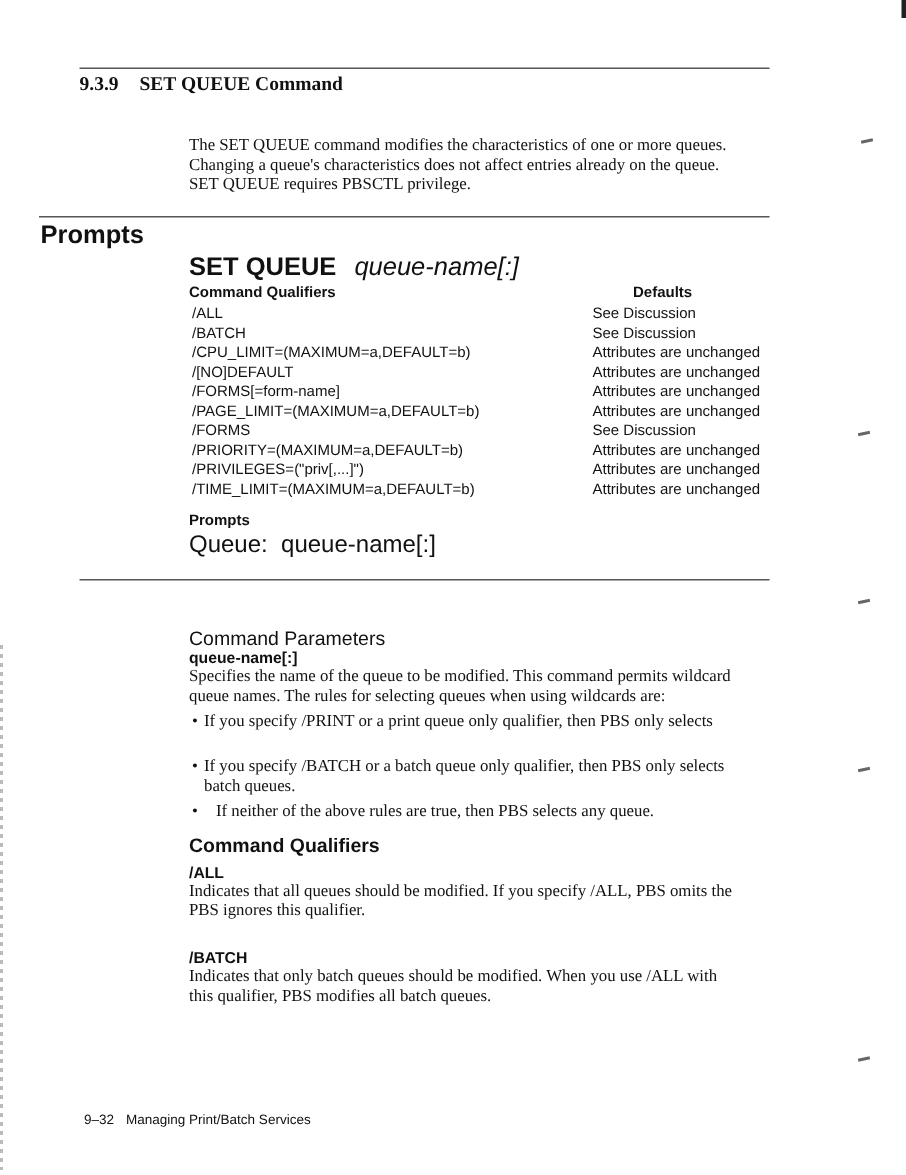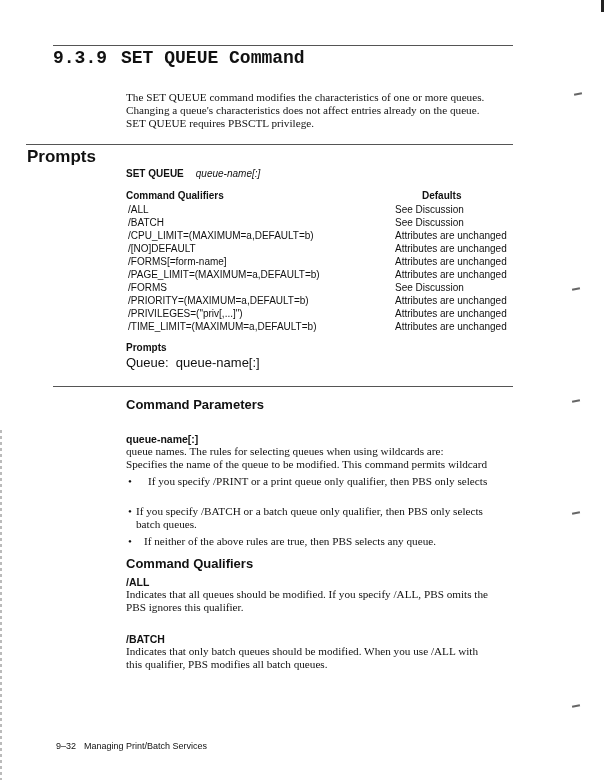--- a/index.html
+++ b/index.html
@@ -3,21 +3,21 @@
   <meta charset="utf-8">
   <style>
     html, body { margin: 0; padding: 0; }
     body {
       width: 604px; height: 783px; background: #ffffff; position: relative;
       overflow: hidden; color: #111111;
     }
     .sans { font-family: "Liberation Sans", sans-serif; }
     .abs { position: absolute; }
     .rule { position: absolute; height: 1px; background: #555555; }
-    .h-sec { font-family: Liberation Mono, monospace; font-weight: bold; font-size: 18px; }
+    .h-sec { font-family: Liberation Serif, serif; font-weight: bold; font-size: 13px; }
     .body-text { font-family: Liberation Serif, serif; font-size: 11.2px; line-height: 13px; }
     .qual-row { position: absolute; font-family: "Liberation Sans", sans-serif; font-size: 10px; line-height: 13px; }
     .edge-left { position: absolute; left: 0; top: 430px; width: 2px; height: 350px; background: repeating-linear-gradient(#bbbbbb 0 3px, #ffffff 3px 6px); }
     .margin-mark { position: absolute; width: 8px; height: 2px; background: #666666; transform: rotate(-12deg); }
   </style>
 </head>
 <body>
 
 <div class="rule" style="left:53px; top:45px; width:460px;"></div>
 <div class="abs h-sec" style="left:53px; top:48px;">
@@ -26,21 +26,21 @@
 
 <div class="abs body-text" style="left:126px; top:91px; width:400px;">
   <div>The SET QUEUE command modifies the characteristics of one or more queues.</div>
   <div>Changing a queue's characteristics does not affect entries already on the queue.</div>
   <div>SET QUEUE requires PBSCTL privilege.</div>
 </div>
 
 <div class="rule" style="left:26px; top:144px; width:487px;"></div>
 <div class="abs sans" style="left:27px; top:147px; font-size:17px; font-weight:bold;">Prompts</div>
 
-<div class="abs sans" style="left:126px; top:168px; font-size:10px;">
+<div class="abs sans" style="left:126px; top:168px; font-size:17px;">
   <span style="font-weight:bold;">SET QUEUE</span><span style="display:inline-block;width:12px"></span><span style="font-style:italic;">queue-name[:]</span>
 </div>
 
 <div class="abs sans" style="left:126px; top:190px; font-size:10px; font-weight:bold;">Command Qualifiers</div>
 <div class="abs sans" style="left:394px; top:190px; font-size:10px; font-weight:bold;margin-left:28px;">Defaults</div>
 
 <div>
   <div class="qual-row" style="left:128px; top:203px;">/ALL</div>
   <div class="qual-row" style="left:395px; top:203px;">See Discussion</div>
   <div class="qual-row" style="left:128px; top:216px;">/BATCH</div>
@@ -57,34 +57,34 @@
   <div class="qual-row" style="left:395px; top:281px;">See Discussion</div>
   <div class="qual-row" style="left:128px; top:294px;">/PRIORITY=(MAXIMUM=a,DEFAULT=b)</div>
   <div class="qual-row" style="left:395px; top:294px;">Attributes are unchanged</div>
   <div class="qual-row" style="left:128px; top:307px;">/PRIVILEGES=("priv[,...]")</div>
   <div class="qual-row" style="left:395px; top:307px;">Attributes are unchanged</div>
   <div class="qual-row" style="left:128px; top:320px;">/TIME_LIMIT=(MAXIMUM=a,DEFAULT=b)</div>
   <div class="qual-row" style="left:395px; top:320px;">Attributes are unchanged</div>
 </div>
 
 <div class="abs sans" style="left:126px; top:342px; font-size:10px; font-weight:bold;">Prompts</div>
-<div class="abs sans" style="left:126px; top:355px; font-size:13px; white-space:pre;">Queue:  queue-name[:]</div>
+<div class="abs sans" style="left:126px; top:355px; font-size:16px; white-space:pre;">Queue:  queue-name[:]</div>
 
 <div class="rule" style="left:53px; top:386px; width:460px;"></div>
 
-<div class="abs sans" style="left:126px; top:397px; font-size:13px; font-weight:bold;">Command Parameters</div>
+<div class="abs sans" style="left:126px; top:418px; font-size:13px; font-weight:normal;">Command Parameters</div>
 <div class="abs sans" style="left:126px; top:433px; font-size:10.5px; font-weight:bold;">queue-name[:]</div>
 <div class="abs body-text" style="left:126px; top:445px; width:400px;">
+  <div>Specifies the name of the queue to be modified. This command permits wildcard</div>
   <div>queue names. The rules for selecting queues when using wildcards are:</div>
-  <div>Specifies the name of the queue to be modified. This command permits wildcard</div>
 </div>
 
 <div class="abs body-text" style="left:128px; top:475px; width:400px;">
   <span class="abs" style="left:0; top:0;">•</span>
-  <div style="margin-left:20px;">
+  <div style="margin-left:8px;">
     <div>If you specify /PRINT or a print queue only qualifier, then PBS only selects</div>
   </div>
 </div>
 <div class="abs body-text" style="left:128px; top:505px; width:400px;">
   <span class="abs" style="left:0; top:0;">•</span>
   <div style="margin-left:8px;">
     <div>If you specify /BATCH or a batch queue only qualifier, then PBS only selects</div>
     <div>batch queues.</div>
   </div>
 </div>

